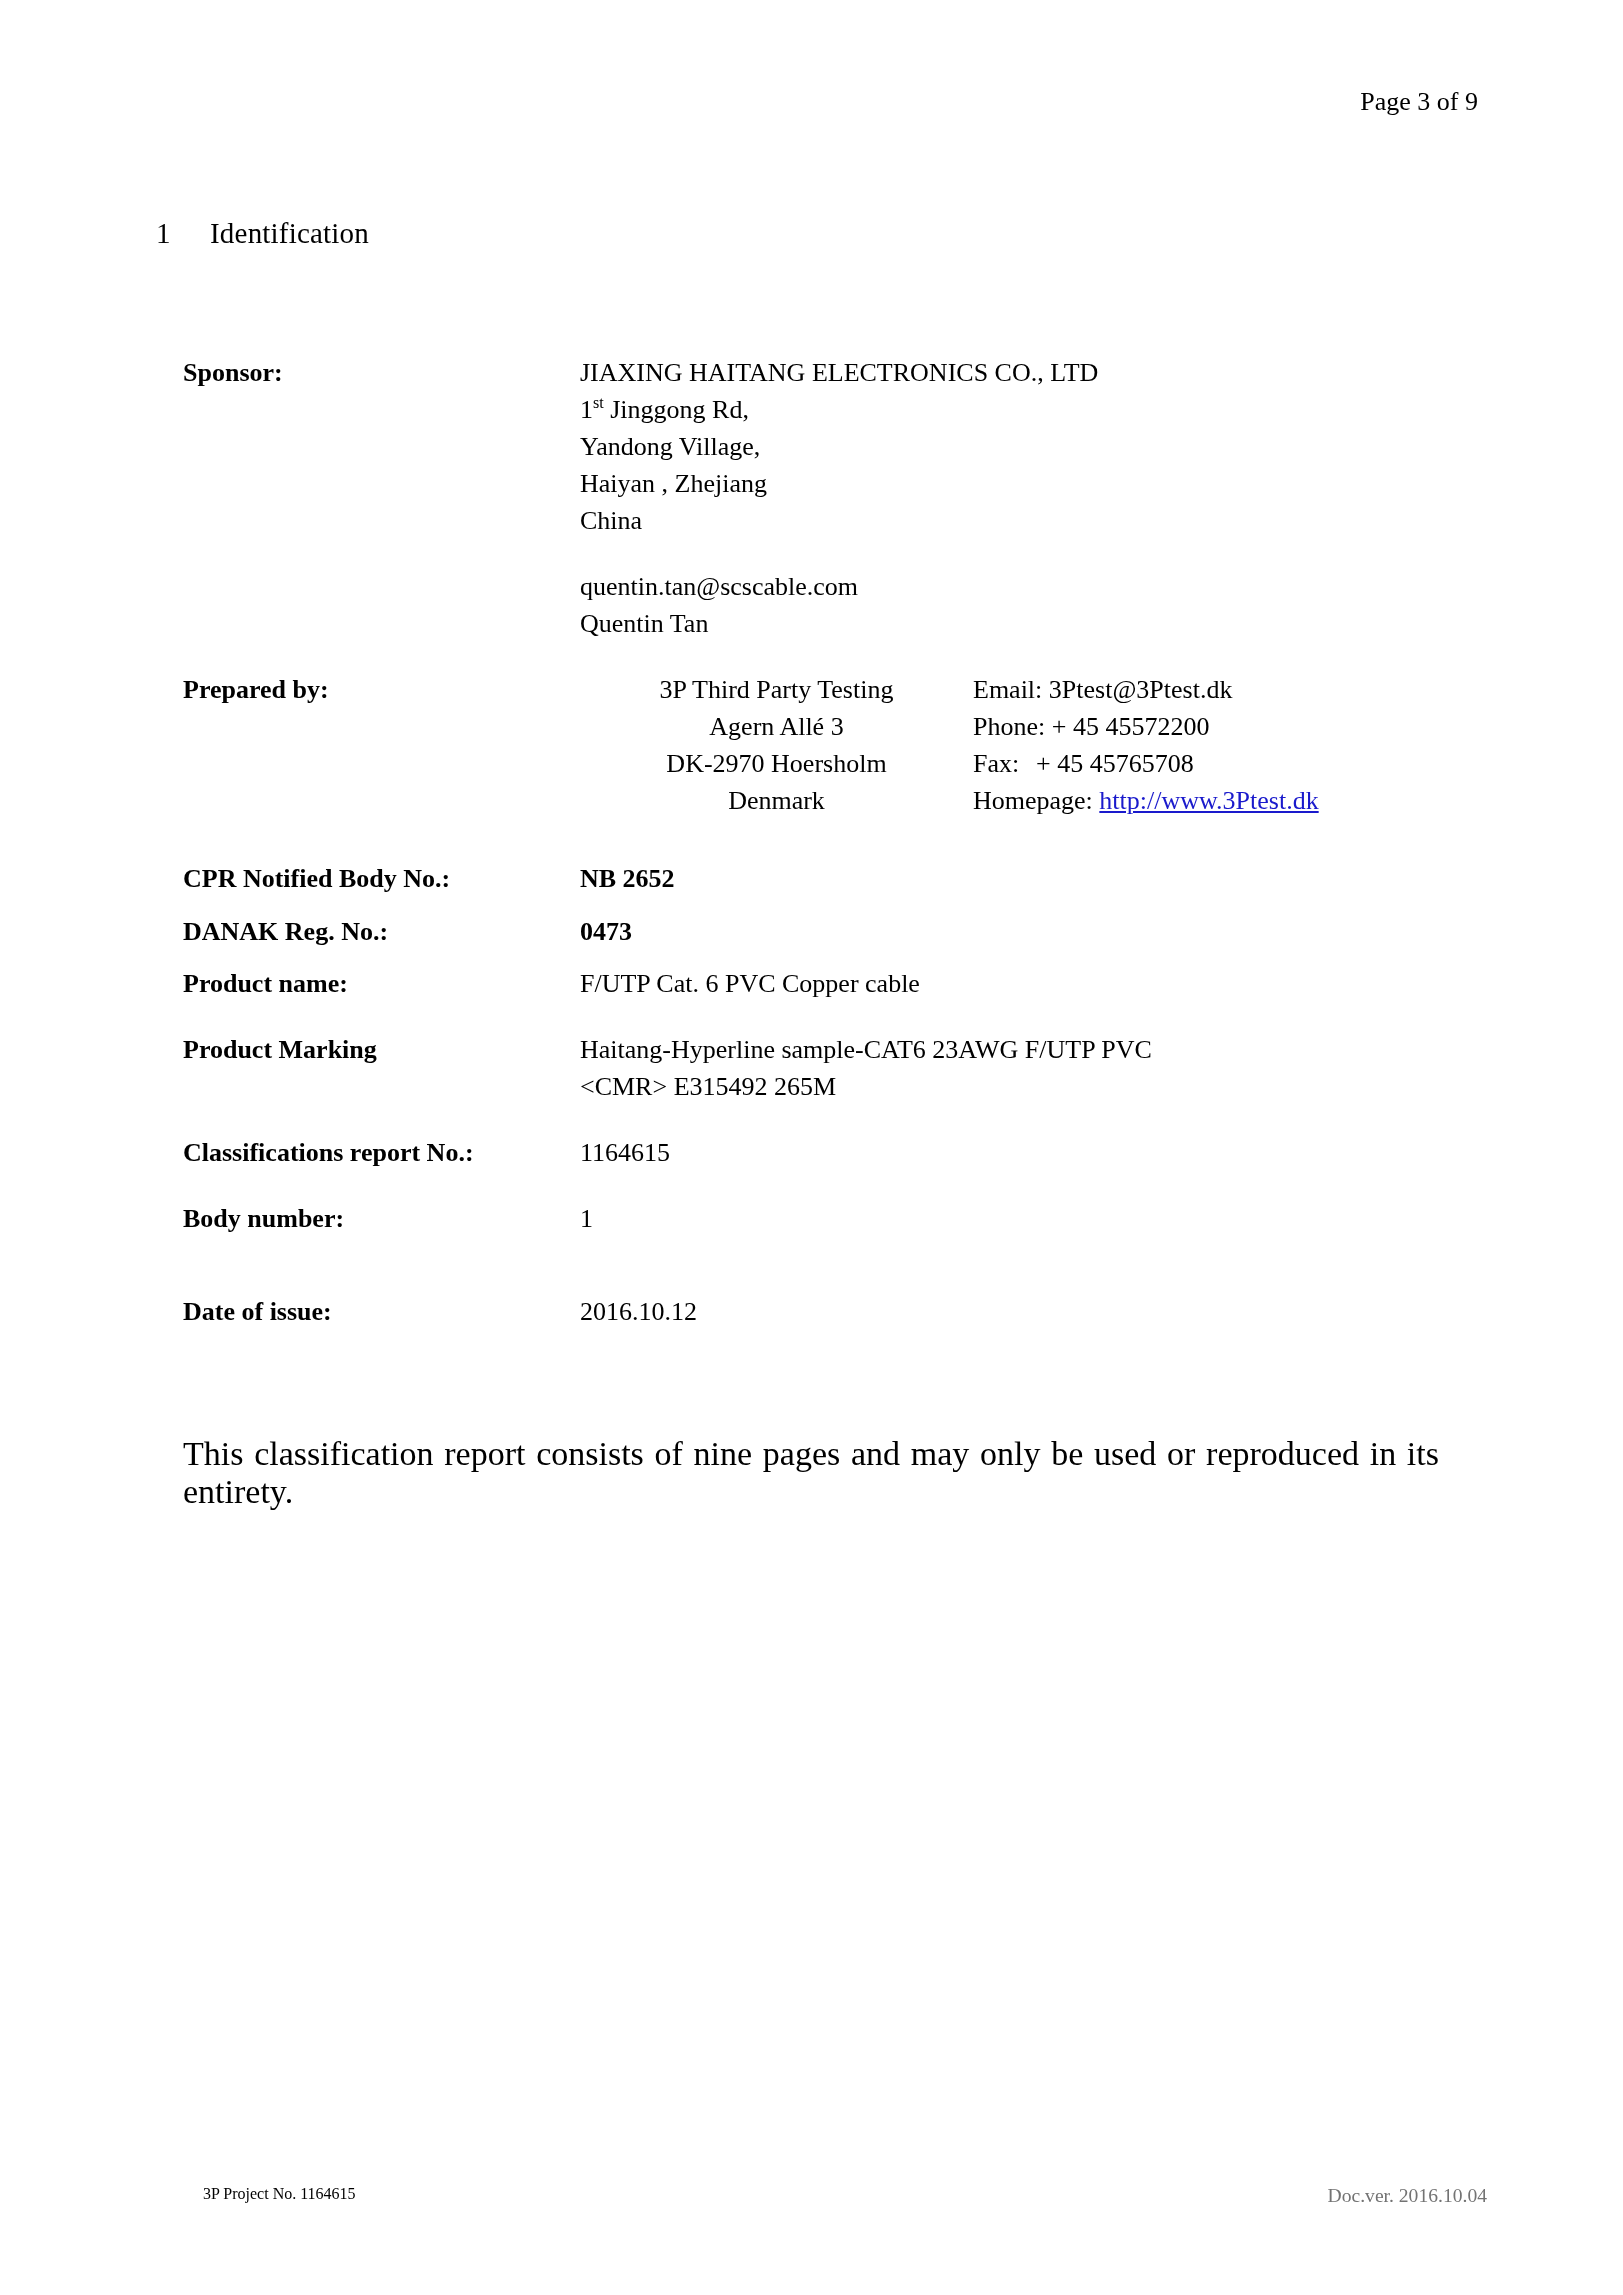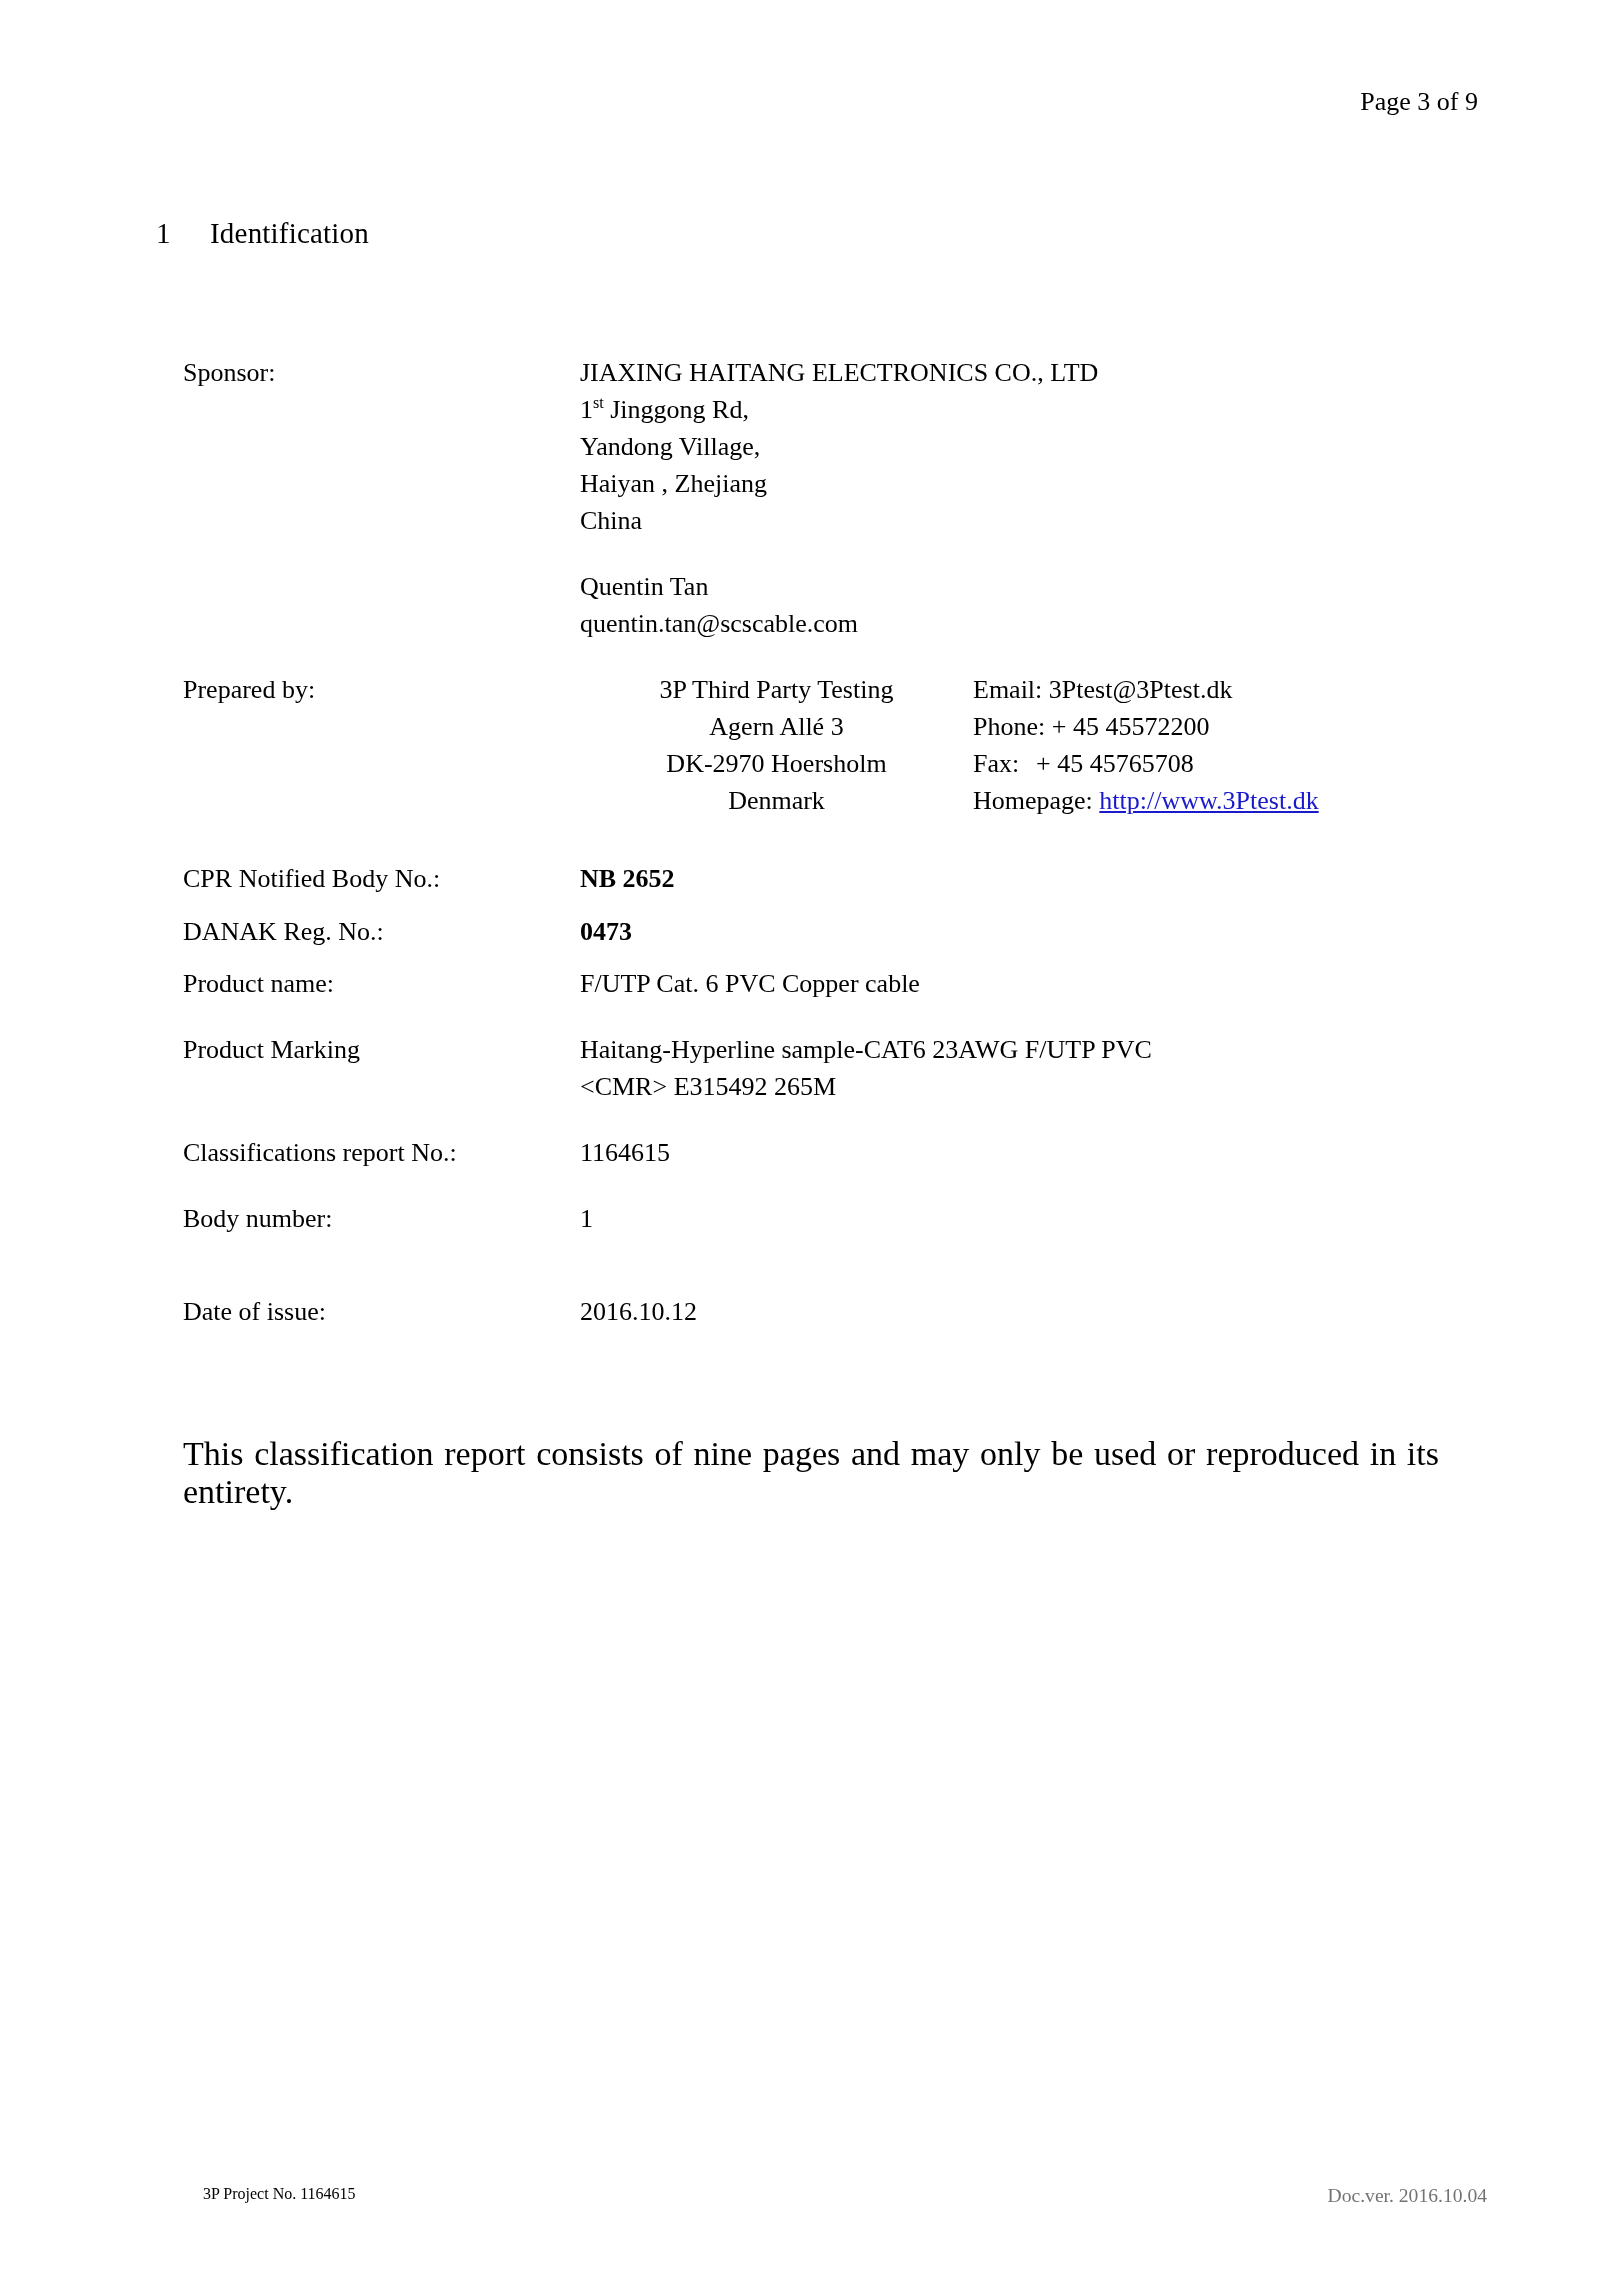--- a/index.html
+++ b/index.html
@@ -63,20 +63,21 @@
   .row {
     display: flex;
     align-items: flex-start;
     margin-bottom: 0;
   }
   .label {
     width: 397px;
     flex: 0 0 397px;
     font-size: 26px;
     line-height: 37px;
+    font-weight: bold;
   }
   .value {
     flex: 1 1 auto;
     font-size: 26px;
     line-height: 37px;
   }
   .value.bold {
     font-weight: bold;
   }
   .lines div {
@@ -168,22 +169,22 @@
 
     <div class="row">
       <div class="label">Sponsor:</div>
       <div class="value lines">
         <div>JIAXING HAITANG ELECTRONICS CO., LTD</div>
         <div><span>1</span><sup>st</sup><span> Jinggong Rd,</span></div>
         <div>Yandong Village,</div>
         <div>Haiyan , Zhejiang</div>
         <div>China</div>
         <div class="gap-md"></div>
+        <div>quentin.tan@scscable.com</div>
         <div>Quentin Tan</div>
-        <div>quentin.tan@scscable.com</div>
       </div>
     </div>
 
     <div class="gap-md"></div>
 
     <div class="row">
       <div class="label">Prepared by:</div>
       <div class="value">
         <div class="prepared-grid">
           <div class="prepared-col-a lines">

